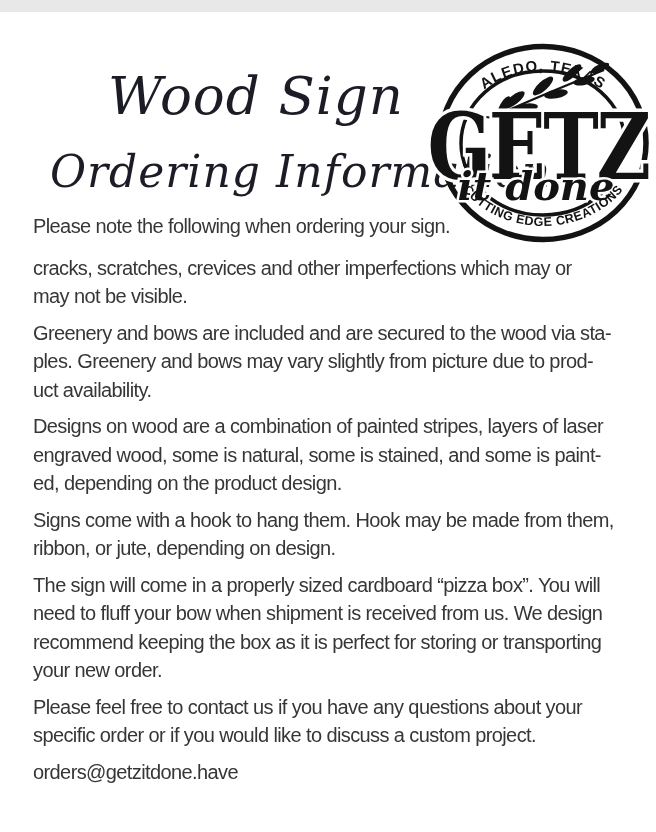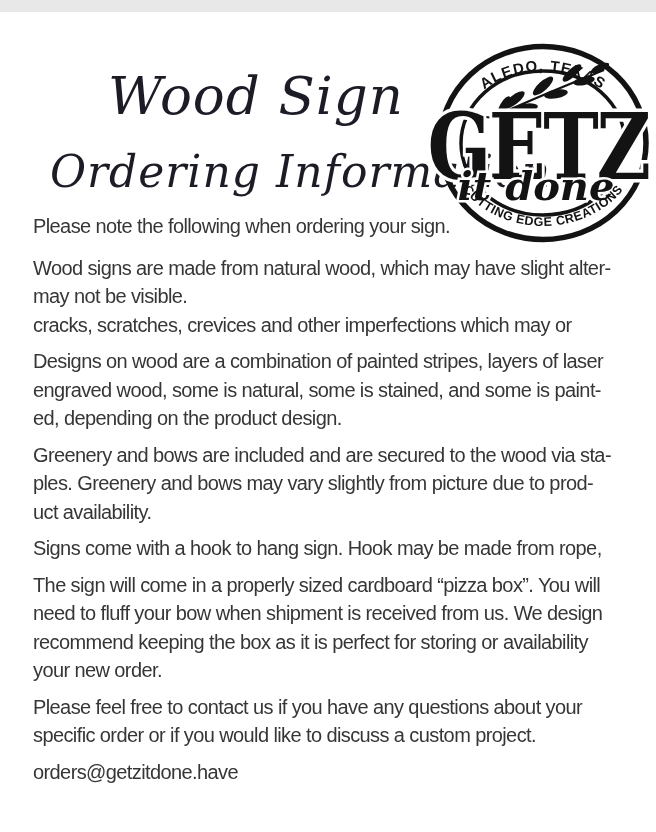--- a/index.html
+++ b/index.html
@@ -72,45 +72,45 @@
     </text>
   </svg>
 
   <div class="body-text">
 
     <div class="para first">
       <div class="line">Please note the following when ordering your sign.</div>
     </div>
 
     <div class="para">
-      <div class="line">Wood signs are made from natural wood, which may have slight alter-</div>
+      <div class="line">cracks, scratches, crevices and other imperfections which may or</div>
       <div class="line">may not be visible.</div>
-      <div class="line">cracks, scratches, crevices and other imperfections which may or</div>
+    </div>
+
+    <div class="para">
+      <div class="line">Greenery and bows are included and are secured to the wood via sta-</div>
+      <div class="line">ples. Greenery and bows may vary slightly from picture due to prod-</div>
+      <div class="line">uct availability.</div>
     </div>
 
     <div class="para">
       <div class="line">Designs on wood are a combination of painted stripes, layers of laser</div>
       <div class="line">engraved wood, some is natural, some is stained, and some is paint-</div>
       <div class="line">ed, depending on the product design.</div>
     </div>
 
     <div class="para">
-      <div class="line">Greenery and bows are included and are secured to the wood via sta-</div>
-      <div class="line">ples. Greenery and bows may vary slightly from picture due to prod-</div>
-      <div class="line">uct availability.</div>
-    </div>
-
-    <div class="para">
-      <div class="line">Signs come with a hook to hang sign. Hook may be made from rope,</div>
+      <div class="line">Signs come with a hook to hang them. Hook may be made from them,</div>
+      <div class="line">ribbon, or jute, depending on design.</div>
     </div>
 
     <div class="para">
       <div class="line">The sign will come in a properly sized cardboard “pizza box”. You will</div>
       <div class="line">need to fluff your bow when shipment is received from us. We design</div>
-      <div class="line">recommend keeping the box as it is perfect for storing or availability</div>
+      <div class="line">recommend keeping the box as it is perfect for storing or transporting</div>
       <div class="line">your new order.</div>
     </div>
 
     <div class="para">
       <div class="line">Please feel free to contact us if you have any questions about your</div>
       <div class="line">specific order or if you would like to discuss a custom project.</div>
     </div>
 
     <div class="para">
       <div class="line">orders@getzitdone.have</div>

